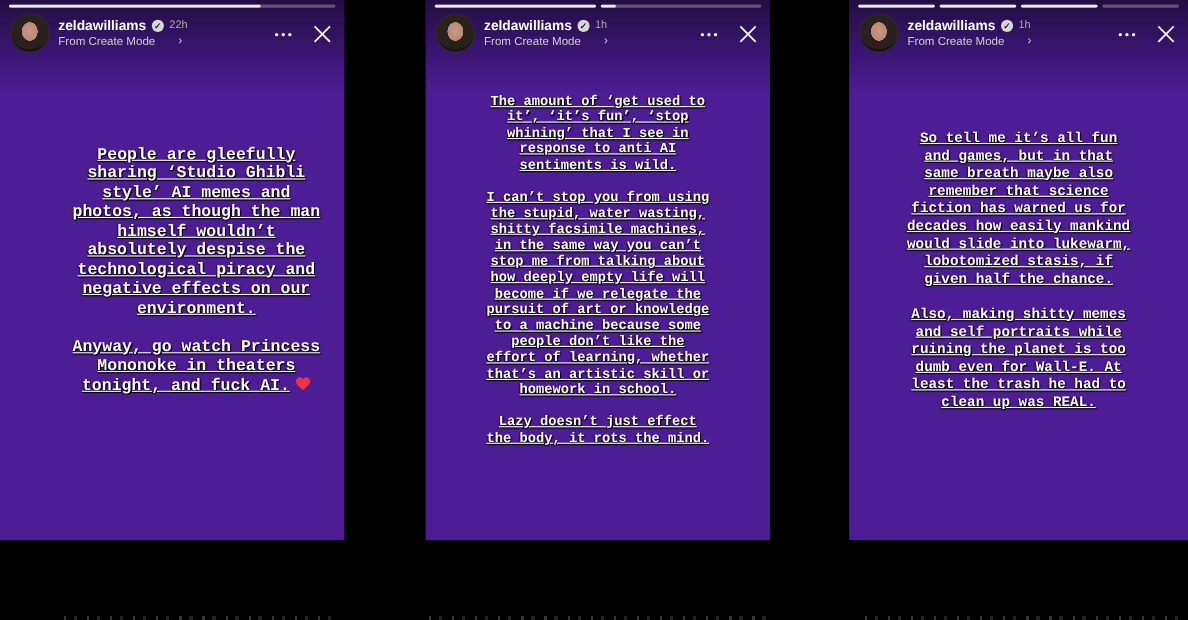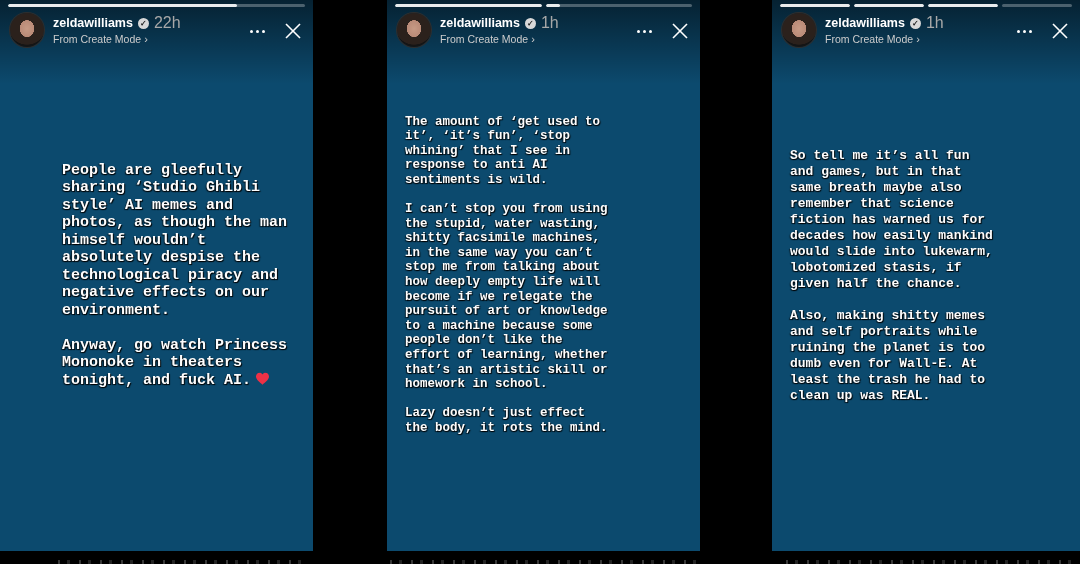--- a/index.html
+++ b/index.html
@@ -1,21 +1,21 @@
 <!DOCTYPE html>
 <html><head>
 <meta charset="utf-8">
 <style>
   html,body{margin:0;padding:0;}
   body{
     width:1080px;height:564px;position:relative;overflow:hidden;
     background:#000;font-family:"Liberation Sans",sans-serif;
   }
   .panel{
-    position:absolute;top:0;height:551px;background:#0c4a6e;overflow:hidden;
+    position:absolute;top:0;height:491px;background:#4c1d95;overflow:hidden;
   }
   #p1{left:0;width:313px}
   #p2{left:387px;width:313px}
   #p3{left:772px;width:308px}
   .grad{
     position:absolute;top:0;left:0;right:0;height:84px;pointer-events:none;
     background:linear-gradient(180deg,rgba(0,0,0,.55),rgba(0,0,0,0));
   }
   .progress{
     position:absolute;top:4px;left:8px;right:8px;height:3px;
@@ -36,36 +36,37 @@
       radial-gradient(circle at 50% 38%, #2b211c 0%, #2b211c 68%, #151515 70%);
     box-shadow:0 0 0 1px #2e2e2e;
   }
   .hmeta{margin-left:9px;min-width:0;}
   .row1{display:flex;align-items:center;gap:5px;line-height:1;}
   .uname{color:#fff;font-weight:bold;font-size:12.5px;}
   .badge{
     width:11px;height:11px;border-radius:50%;background:#d8d8d8;color:#141414;
     font-size:8px;line-height:11px;text-align:center;font-weight:bold;flex:0 0 auto;
   }
-  .time{color:#a8a8a8;font-size:16px;}
+  .time{color:#a8a8a8;font-size:10px;}
   .row2{
-    margin-top:3px;display:flex;align-items:center;gap:3px;
+    margin-top:3px;display:flex;align-items:center;gap:21px;
     color:#cccccc;font-size:10.5px;line-height:1;
   }
   .chev{color:#cccccc;font-size:11px;line-height:1;}
   .actions{margin-left:auto;display:flex;align-items:center;gap:18px;padding-top:2px;}
   .dots{display:flex;gap:3px;align-items:center;cursor:pointer;padding:4px 0;}
   .dots i{width:3px;height:3px;border-radius:50%;background:#fff;display:block;}
   .closex{cursor:pointer;display:flex;align-items:center;justify-content:center;}
   .story-text{
     position:absolute;left:0;right:0;top:50%;transform:translateY(-50%);
-    text-align:left;color:#fdfdfd;white-space:pre-line;
+    text-align:center;color:#fdfdfd;white-space:pre-line;
     font-family:"Liberation Mono","DejaVu Sans Mono",monospace;font-weight:bold;
     text-shadow:1px 1px 1px rgba(0,0,0,.95), -1px 1px 1px rgba(0,0,0,.6);
-    padding:0 18px;
+    padding:0 1px;
+    text-decoration:underline;
   }
   #p1 .story-text{font-size:15px;line-height:17.5px;margin-left:44px;}
   #p2 .story-text{font-size:12.5px;line-height:14.6px;}
   #p3 .story-text{font-size:13px;line-height:16px;}
   .heart{
     display:inline-block;width:15px;height:13px;vertical-align:-1px;margin-left:4px;
   }
   .remnant{
     position:absolute;top:560px;height:4px;opacity:.4;
     background:repeating-linear-gradient(90deg,

